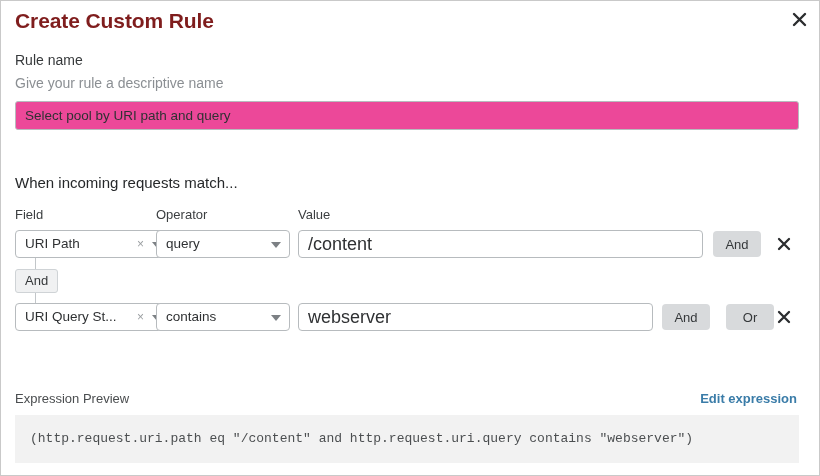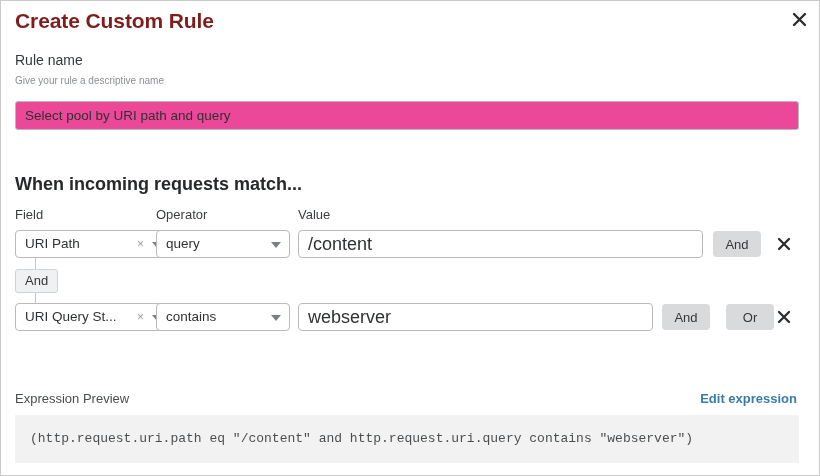--- a/index.html
+++ b/index.html
@@ -52,21 +52,21 @@
     position: absolute;
     left: 14px;
     top: 51px;
     font-size: 14px;
     color: #36393b;
   }
   .rule-name-help {
     position: absolute;
     left: 14px;
     top: 74px;
-    font-size: 10px;
+    font-size: 14px;
     color: #8b8f93;
   }
   .rule-name-input {
     position: absolute;
     left: 14px;
     top: 100px;
     width: 784px;
     height: 29px;
     box-sizing: border-box;
     border: 1px solid #b7bbbe;
@@ -77,22 +77,22 @@
     color: #2f3133;
     padding: 0 9px;
     outline: none;
   }
 
   
   .match-heading {
     position: absolute;
     left: 14px;
     top: 173px;
-    font-size: 18px;
-    font-weight: bold;
+    font-size: 15px;
+    font-weight: normal;
     color: #26282a;
   }
 
   .col-head {
     position: absolute;
     top: 206px;
     font-size: 13px;
     color: #3b3e40;
   }
   .col-head.f { left: 14px; }

